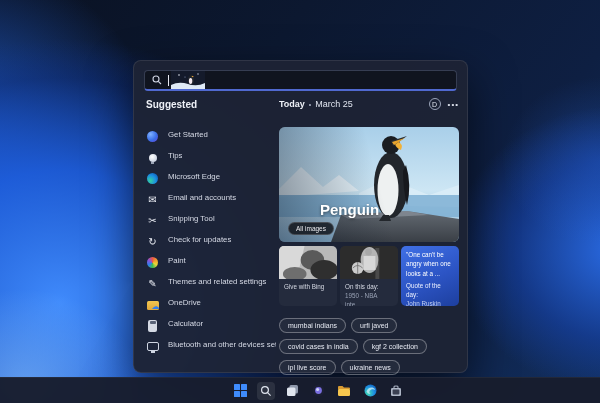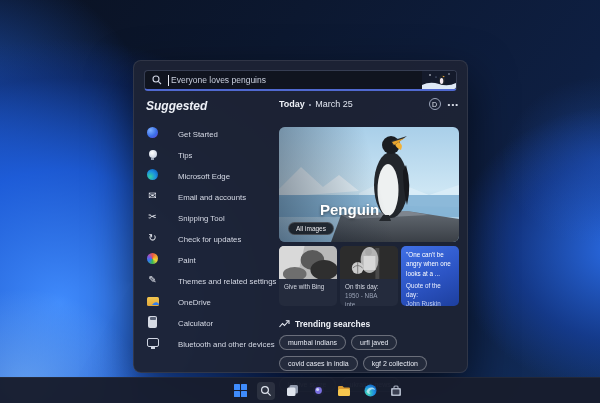--- a/index.html
+++ b/index.html
@@ -29,22 +29,22 @@
   .search-bar { position:absolute; left:10px; right:10px; top:9px; height:21px;
     background:#10141f; border:1px solid #363d52; border-bottom:2px solid #5069d0;
     border-radius:4px; display:flex; align-items:center; padding:0 0 0 7px; overflow:hidden; }
   .search-bar .mag { width:10px; height:10px; margin-right:6px; flex:none; }
   .caret { width:1px; height:11px; background:#e8eaf2; margin-right:2px; flex:none; }
   .query { font-size:8.5px; color:#c9cfdd; white-space:nowrap; flex:1 1 auto; overflow:hidden; }
   .search-art { width:34px; height:19px; flex:none; }
 
   
   .left-col { position:absolute; left:10px; top:36px; width:132px; bottom:6px; }
-  .sec-title { font-size:12px; font-weight:bold; color:#eef1f7; margin:2px 0 5px 2px;font-style:italic; }
-  .sg-item { display:flex; align-items:flex-end; height:21px; gap:19px; padding-left:2px; cursor:default; border-radius:4px; }
+  .sec-title { font-size:10px; font-weight:bold; color:#eef1f7; margin:2px 0 20px 2px; }
+  .sg-item { display:flex; align-items:flex-start; height:21px; gap:9px; padding-left:2px; cursor:default; border-radius:4px; }
   .sg-label { font-size:7.8px; color:#d6dae6; white-space:nowrap; overflow:hidden; }
   .ic { width:13px; height:13px; flex:none; display:flex; align-items:center; justify-content:center;
         font-size:10px; color:#e8ebf2; line-height:1; }
   .ic-disc { width:11px; height:11px; border-radius:50%; }
   .ic-start  { background:radial-gradient(circle at 32% 30%, #7fb1ff, #3a6fe8 55%, #6a3fd8); }
   .ic-edge   { background:radial-gradient(circle at 30% 70%, #35d0a0, #1b8fe0 50%, #0a4aa8); }
   .ic-bulb { width:8px; height:8px; border-radius:50%; background:radial-gradient(circle at 40% 35%, #fff, #cfd6e4 70%); position:relative; }
   .ic-bulb::after { content:""; position:absolute; left:2.5px; top:8px; width:3px; height:2px; background:#9aa3b5; }
   .ic-paint { background:conic-gradient(#e8574a, #f0a32a, #ead53a, #3fb950, #2f7ef0, #8a54d8, #e8574a); }
   .ic-calc { width:9px; height:12px; background:#d5dae4; border-radius:2px; position:relative; }
@@ -106,21 +106,20 @@
 <div class="wallpaper"></div>
 
 <div class="panel">
 
   <div class="search-bar">
     <svg class="mag" viewBox="0 0 10 10">
       <circle cx="4" cy="4" r="3" fill="none" stroke="#cfd4e2" stroke-width="1.1"></circle>
       <line x1="6.3" y1="6.3" x2="9" y2="9" stroke="#cfd4e2" stroke-width="1.1"></line>
     </svg>
     <span class="caret"></span>
-    <span class="query">Everyone loves penguins</span>
     <svg class="search-art" viewBox="0 0 34 19">
       <rect x="0" y="0" width="34" height="19" fill="#141a2b"></rect>
       <circle cx="8" cy="4" r="0.8" fill="#e8ecf5"></circle>
       <circle cx="27" cy="3" r="0.7" fill="#cfd6ea"></circle>
       <circle cx="14" cy="6" r="0.5" fill="#9fb0d6"></circle>
       <path d="M0 14 Q8 10 17 13 Q26 16 34 12 L34 19 L0 19 Z" fill="#dfe9f5"></path>
       <ellipse cx="20" cy="9" rx="3" ry="4.5" fill="#23272e"></ellipse>
       <ellipse cx="19.6" cy="10" rx="1.7" ry="3" fill="#f3e8ef"></ellipse>
       <circle cx="20" cy="5.2" r="1.6" fill="#1d2126"></circle>
       <path d="M20.8 4.8 L23 5.4 L20.9 6.2 Z" fill="#e8a43a"></path>
@@ -274,27 +273,20 @@
 
       <div class="card card-quote-bg">
         <div class="quote-txt">"One can't be angry when one looks at a ...</div>
         <div class="card-txt">
           <div class="card-title">Quote of the day:</div>
           <div class="card-sub">John Ruskin</div>
         </div>
       </div>
     </div>
 
-    <div class="trend-head">
-      <svg width="11" height="8" viewBox="0 0 11 8">
-        <polyline points="0.5,7 3.5,3.5 5.5,5.5 9.5,1" fill="none" stroke="#e8ecf5" stroke-width="1.1"></polyline>
-        <polyline points="6.8,0.8 10,0.8 10,4" fill="none" stroke="#e8ecf5" stroke-width="1.1"></polyline>
-      </svg>
-      <span class="t">Trending searches</span>
-    </div>
     <div class="chips">
       <span class="chip">mumbai indians</span>
       <span class="chip">urfi javed</span>
       <span class="chip">covid cases in india</span>
       <span class="chip">kgf 2 collection</span>
       <span class="chip">ipl live score</span>
       <span class="chip">ukraine news</span>
     </div>
   </div>
 </div>

